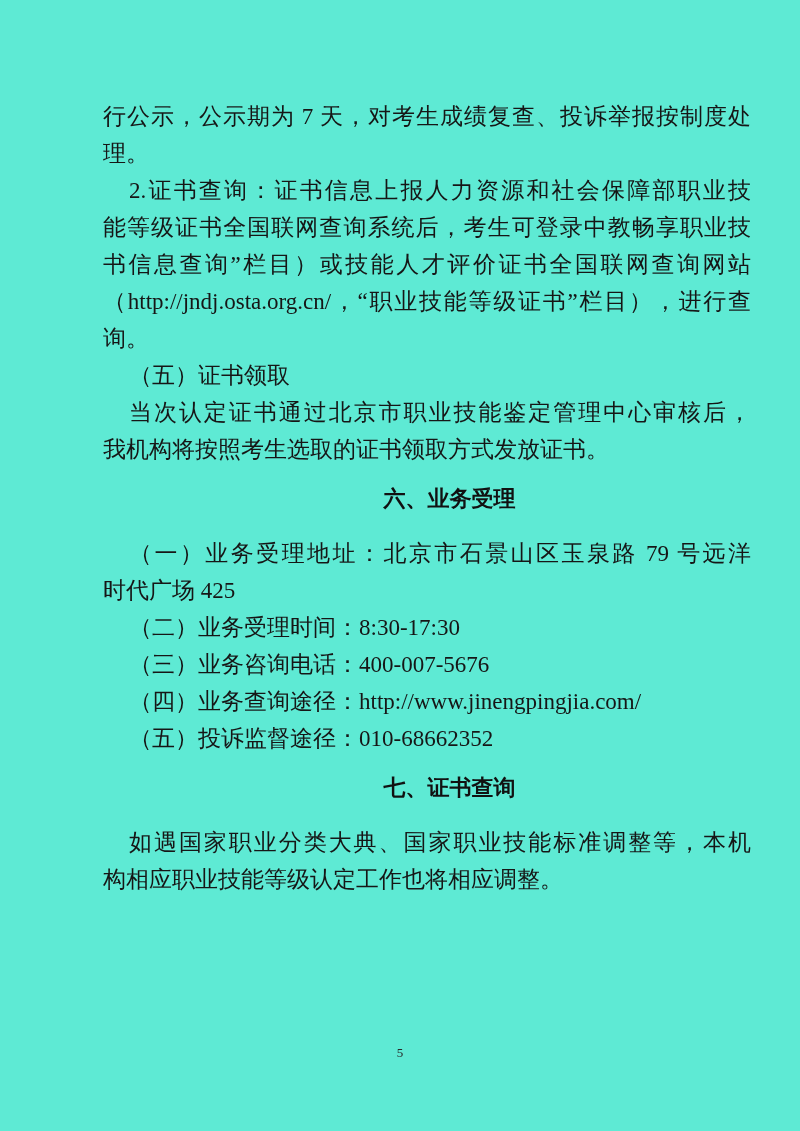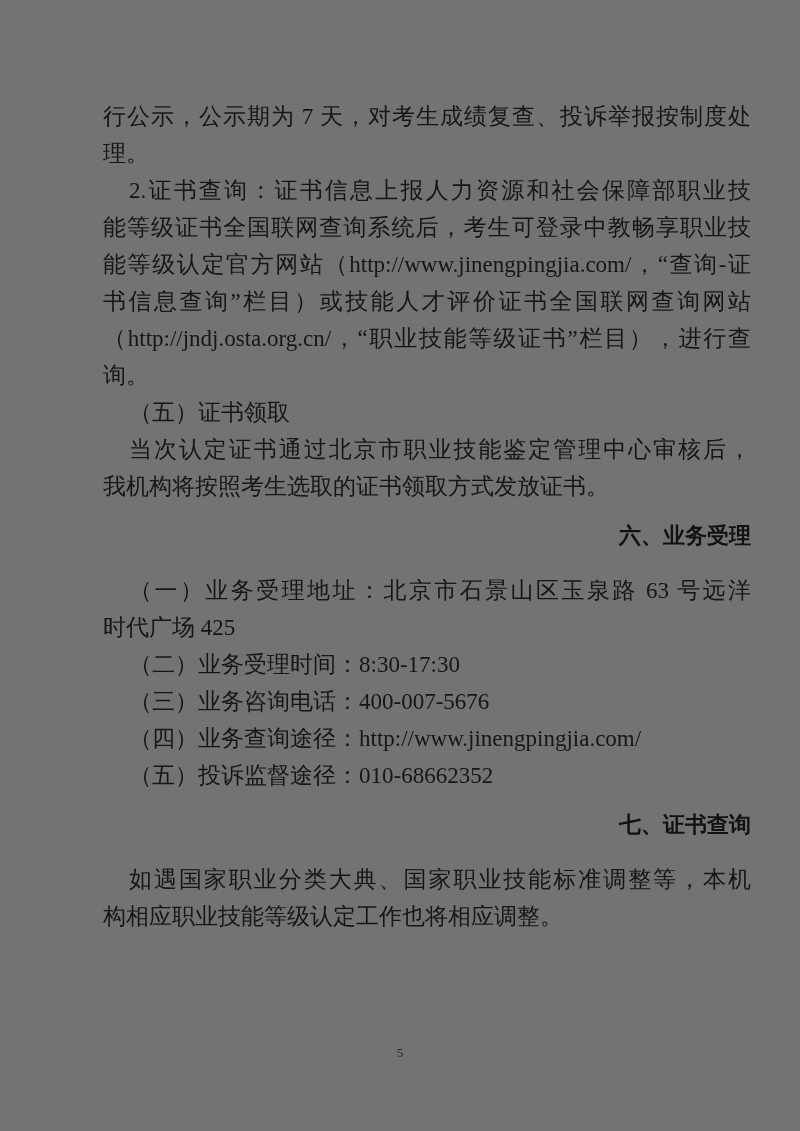--- a/index.html
+++ b/index.html
@@ -1,20 +1,20 @@
 <!DOCTYPE html>
 <html><head>
 <meta charset="utf-8">
 <style>
   html, body { margin: 0; padding: 0; background: #ffffff; }
   .page {
     position: relative;
     width: 800px;
     height: 1131px;
-    background: #737373;
+    background: #5eead4;
     overflow: hidden;
     font-family: "Liberation Serif", "DejaVu Serif", serif;
     color: #161616;
   }
   .content {
     position: absolute;
     left: 103px;
     top: 98px;
     width: 648px;
   }
@@ -31,21 +31,21 @@
   .line.indent { text-indent: 26px; }
   .heading {
     font-family: Liberation Sans, sans-serif;
     font-weight: 700;
     font-size: 22px;
     line-height: 37px;
     height: 37px;
     overflow: hidden;
     text-indent: 45px;
     margin: 12px 0 18px 0;
-    text-align: right;
+    text-align: center;
     color: #111111;
   }
   .footer {
     position: absolute;
     left: 0;
     top: 1044px;
     width: 100%;
     text-align: center;
     font-size: 13px;
     line-height: 18px;
@@ -54,29 +54,28 @@
 </style>
 </head>
 <body>
 
 <div class="page">
   <div class="content">
       <div class="line stretch">行公示，公示期为 7 天，对考生成绩复查、投诉举报按制度处</div>
       <div class="line nostretch">理。</div>
       <div class="line stretch indent">2.证书查询：证书信息上报人力资源和社会保障部职业技</div>
       <div class="line stretch">能等级证书全国联网查询系统后，考生可登录中教畅享职业技</div>
-      <div class="line stretch">能等级认定官方网站（http://www.jinengpingjia.com/，“查询-证</div>
       <div class="line stretch">书信息查询”栏目）或技能人才评价证书全国联网查询网站</div>
       <div class="line stretch">（http://jndj.osta.org.cn/，“职业技能等级证书”栏目），进行查</div>
       <div class="line nostretch">询。</div>
       <div class="line nostretch indent">（五）证书领取</div>
       <div class="line stretch indent">当次认定证书通过北京市职业技能鉴定管理中心审核后，</div>
       <div class="line nostretch">我机构将按照考生选取的证书领取方式发放证书。</div>
       <div class="heading">六、业务受理</div>
-      <div class="line stretch indent">（一）业务受理地址：北京市石景山区玉泉路 63 号远洋</div>
+      <div class="line stretch indent">（一）业务受理地址：北京市石景山区玉泉路 79 号远洋</div>
       <div class="line nostretch">时代广场 425</div>
       <div class="line nostretch indent">（二）业务受理时间：8:30-17:30</div>
       <div class="line nostretch indent">（三）业务咨询电话：400-007-5676</div>
       <div class="line nostretch indent">（四）业务查询途径：http://www.jinengpingjia.com/</div>
       <div class="line nostretch indent">（五）投诉监督途径：010-68662352</div>
       <div class="heading">七、证书查询</div>
       <div class="line stretch indent">如遇国家职业分类大典、国家职业技能标准调整等，本机</div>
       <div class="line nostretch">构相应职业技能等级认定工作也将相应调整。</div>
     </div>
   <div class="footer">5</div>

